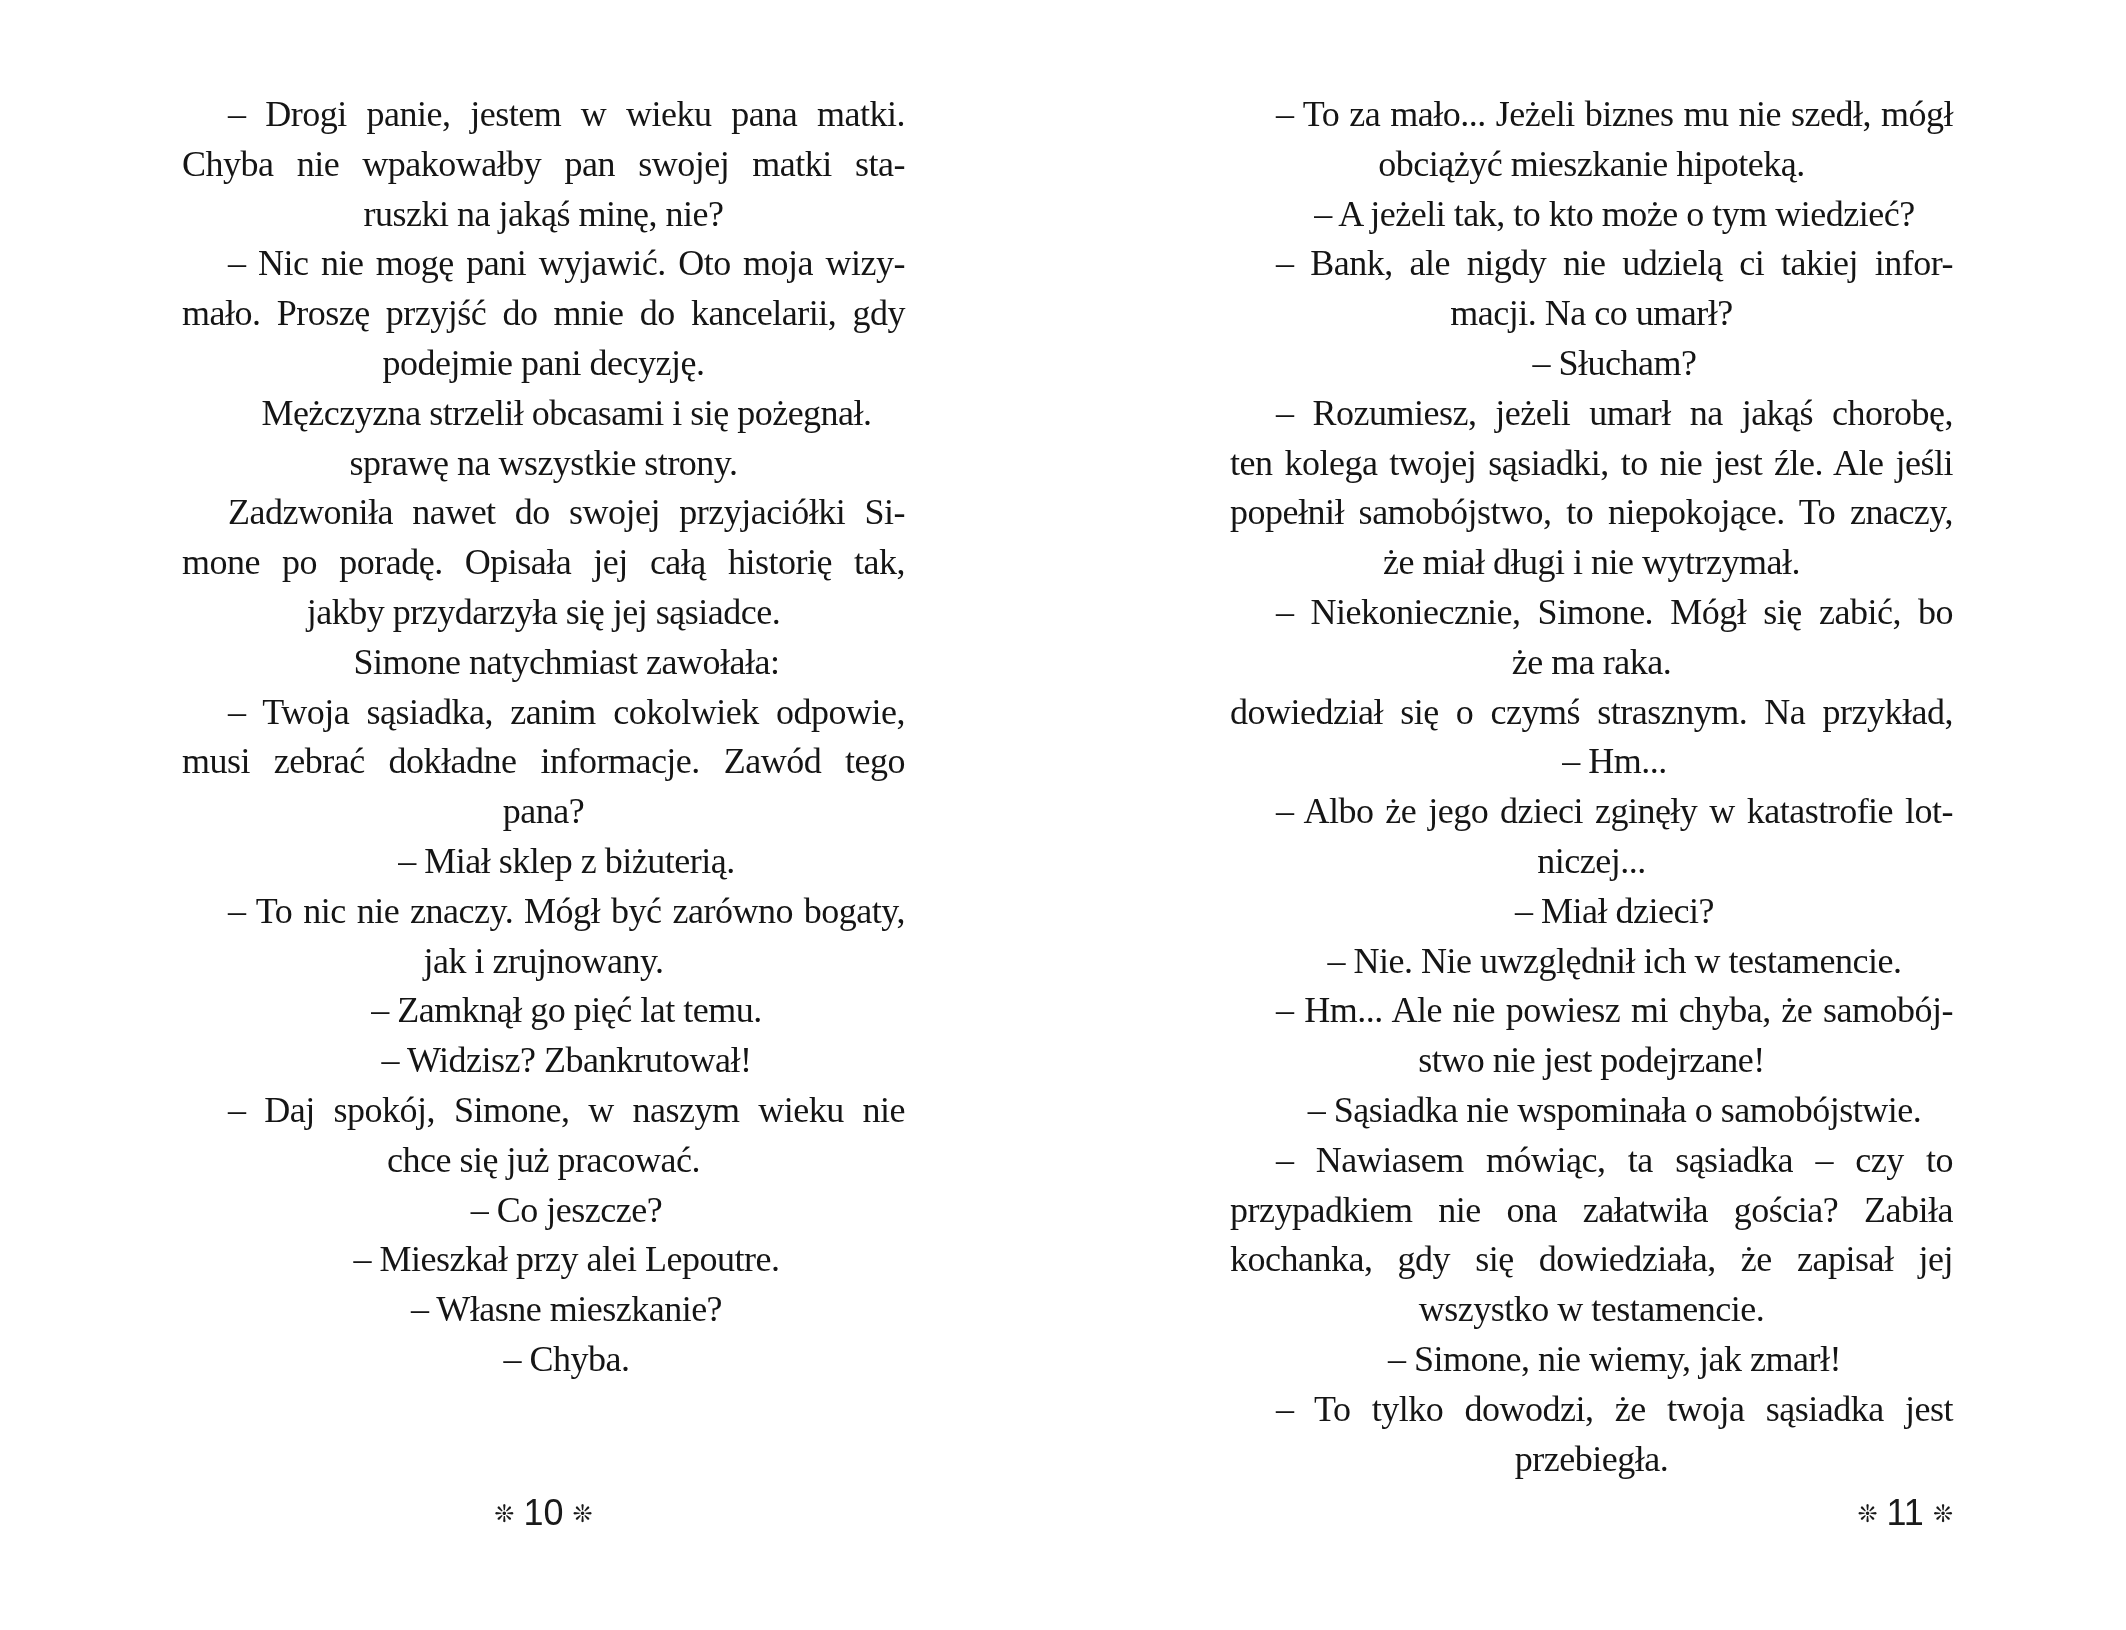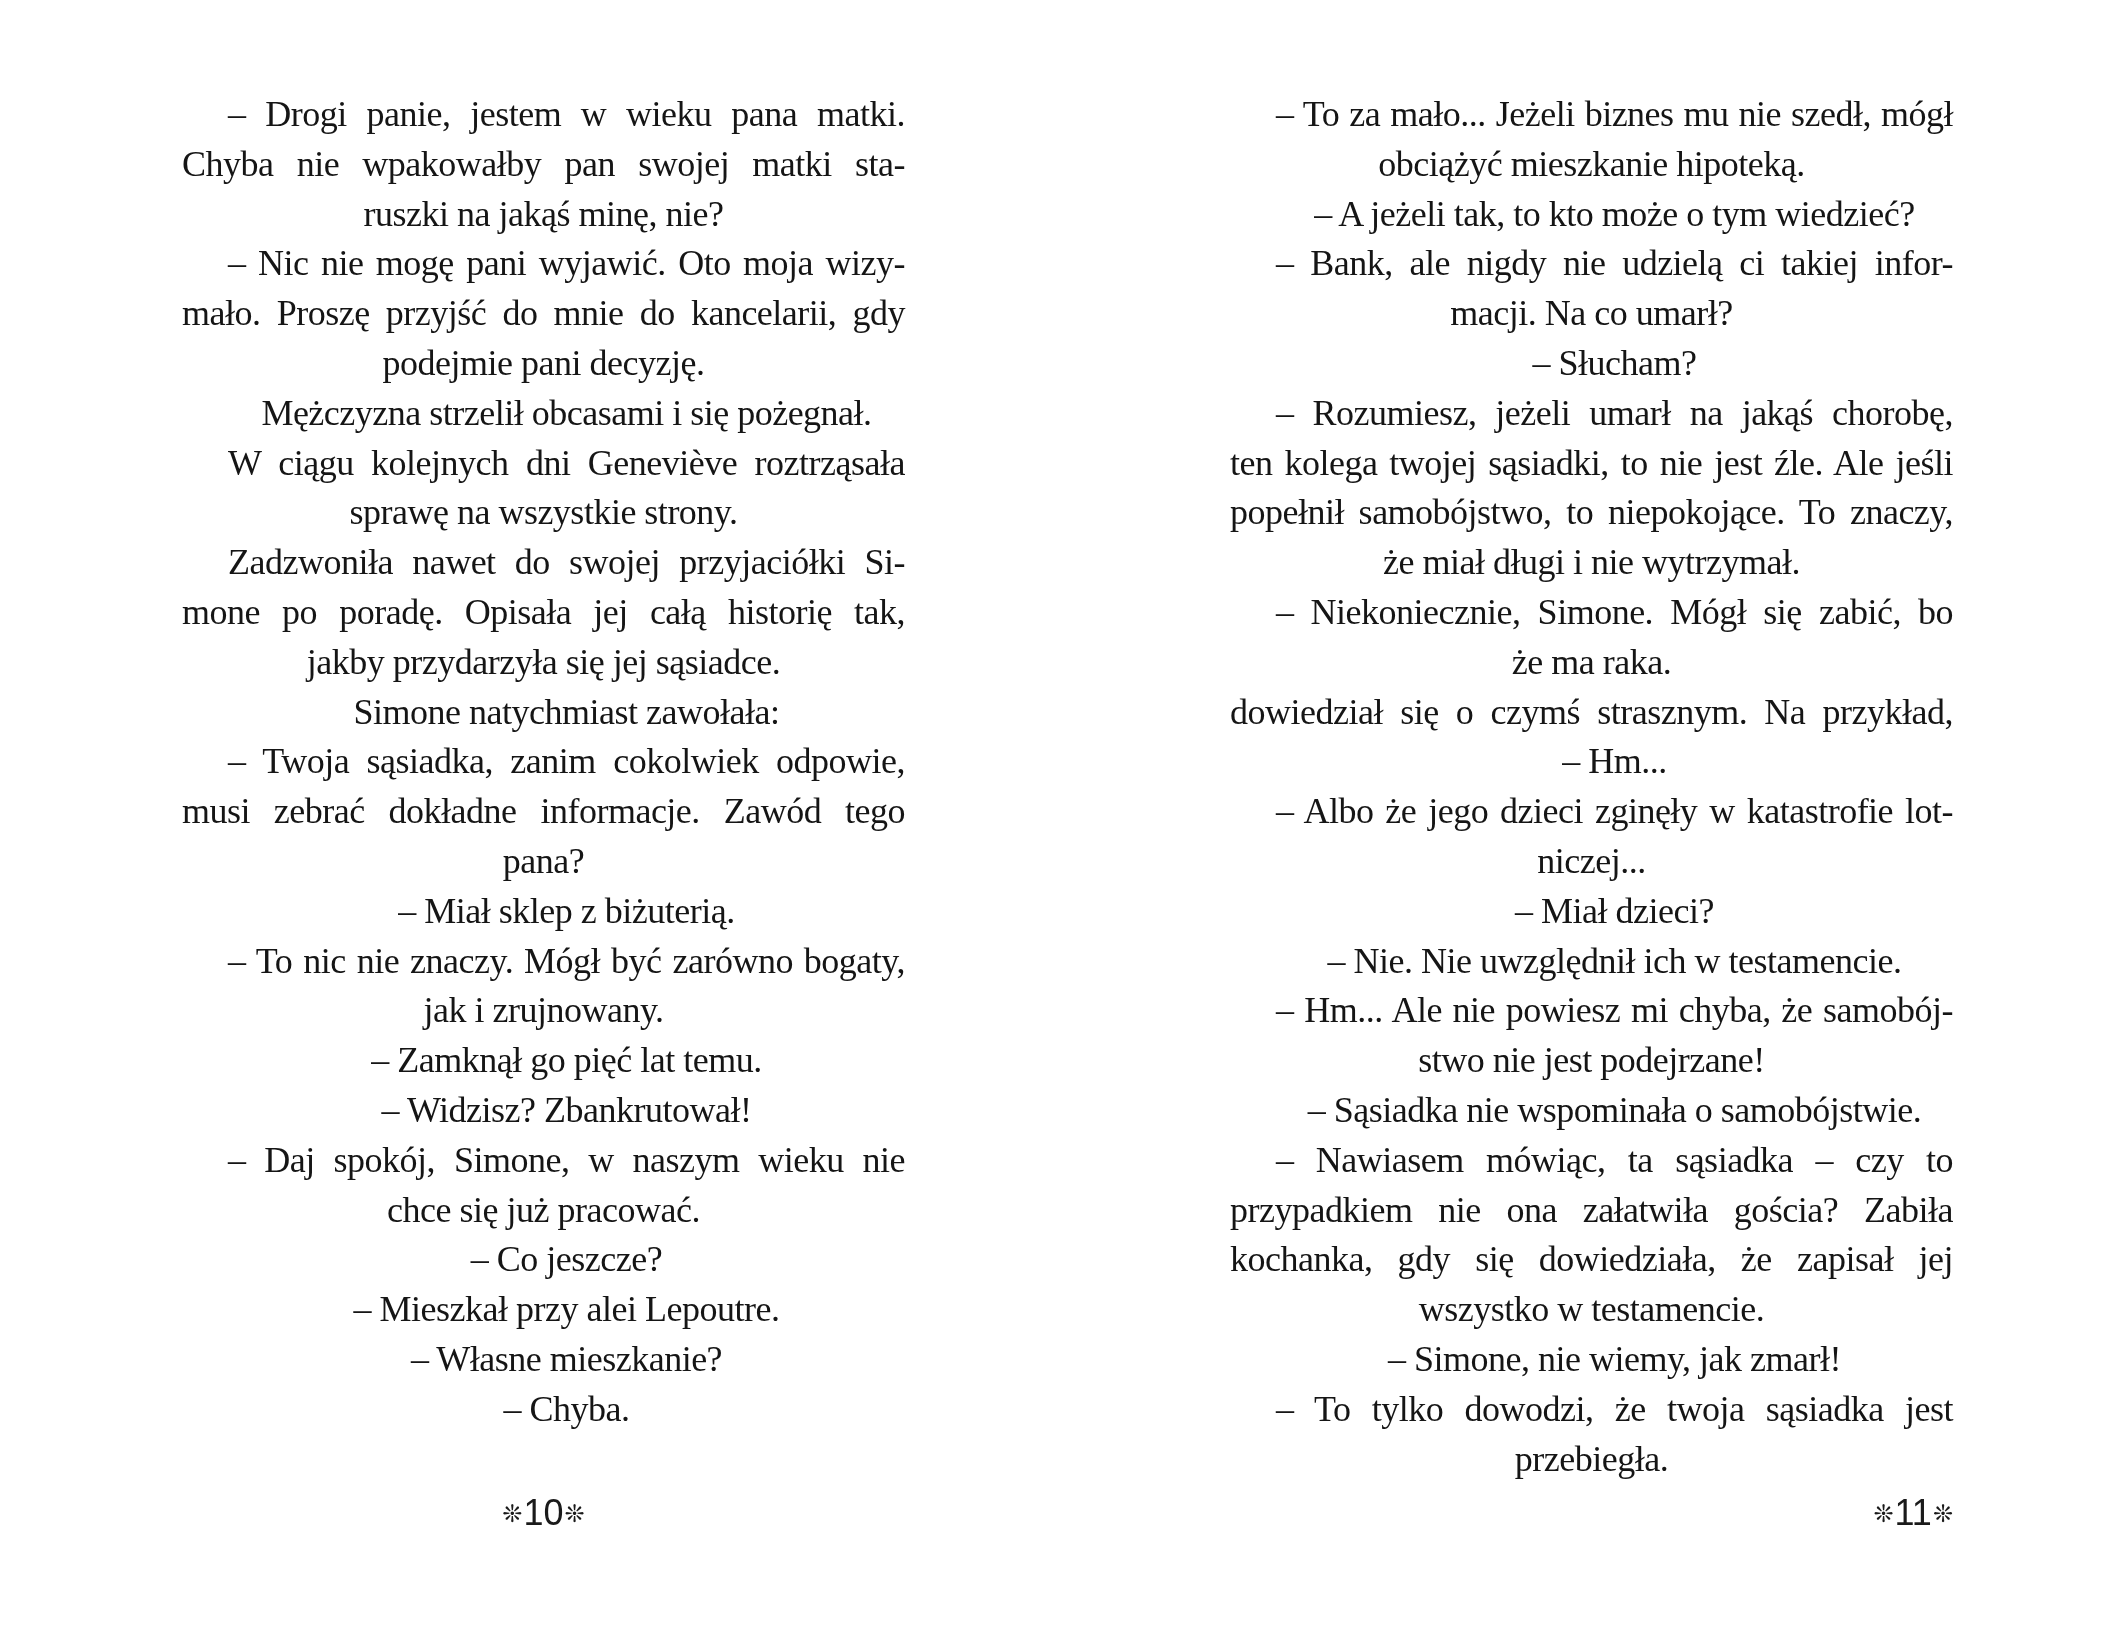--- a/index.html
+++ b/index.html
@@ -49,21 +49,21 @@
     width: 723px;
     text-align: center;
     white-space: nowrap;
   }
   .footer.left-page  { left: 182px; }
   .footer.right-page { left: 1230px; text-align: right; }
   .footer .page-number {
     font-family: "Liberation Sans", sans-serif;
     font-size: 36px;
     color: #1a1a1a;
-    margin: 0 1px;
+    margin: 0 9px;
   }
   .footer .ornament {
     font-family: "DejaVu Sans", sans-serif;
     font-size: 24px;
     color: #1a1a1a;
     vertical-align: 3px;
   }
 </style>
 </head>
 <body>
@@ -71,21 +71,20 @@
 <div class="spread">
 
   <div class="text-block left-page">
       <div class="line indent just">– Drogi panie, jestem w wieku pana matki.</div>
       <div class="line just">Chyba nie wpakowałby pan swojej matki sta-</div>
       <div class="line">ruszki na jakąś minę, nie?</div>
       <div class="line indent just">– Nic nie mogę pani wyjawić. Oto moja wizy-</div>
       <div class="line just">mało. Proszę przyjść do mnie do kancelarii, gdy</div>
       <div class="line">podejmie pani decyzję.</div>
       <div class="line indent">Mężczyzna strzelił obcasami i się pożegnał.</div>
-      <div class="line indent just">W ciągu kolejnych dni Geneviève roztrząsała</div>
       <div class="line">sprawę na wszystkie strony.</div>
       <div class="line indent just">Zadzwoniła nawet do swojej przyjaciółki Si-</div>
       <div class="line just">mone po poradę. Opisała jej całą historię tak,</div>
       <div class="line">jakby przydarzyła się jej sąsiadce.</div>
       <div class="line indent">Simone natychmiast zawołała:</div>
       <div class="line indent just">– Twoja sąsiadka, zanim cokolwiek odpowie,</div>
       <div class="line just">musi zebrać dokładne informacje. Zawód tego</div>
       <div class="line">pana?</div>
       <div class="line indent">– Miał sklep z biżuterią.</div>
       <div class="line indent just">– To nic nie znaczy. Mógł być zarówno bogaty,</div>

